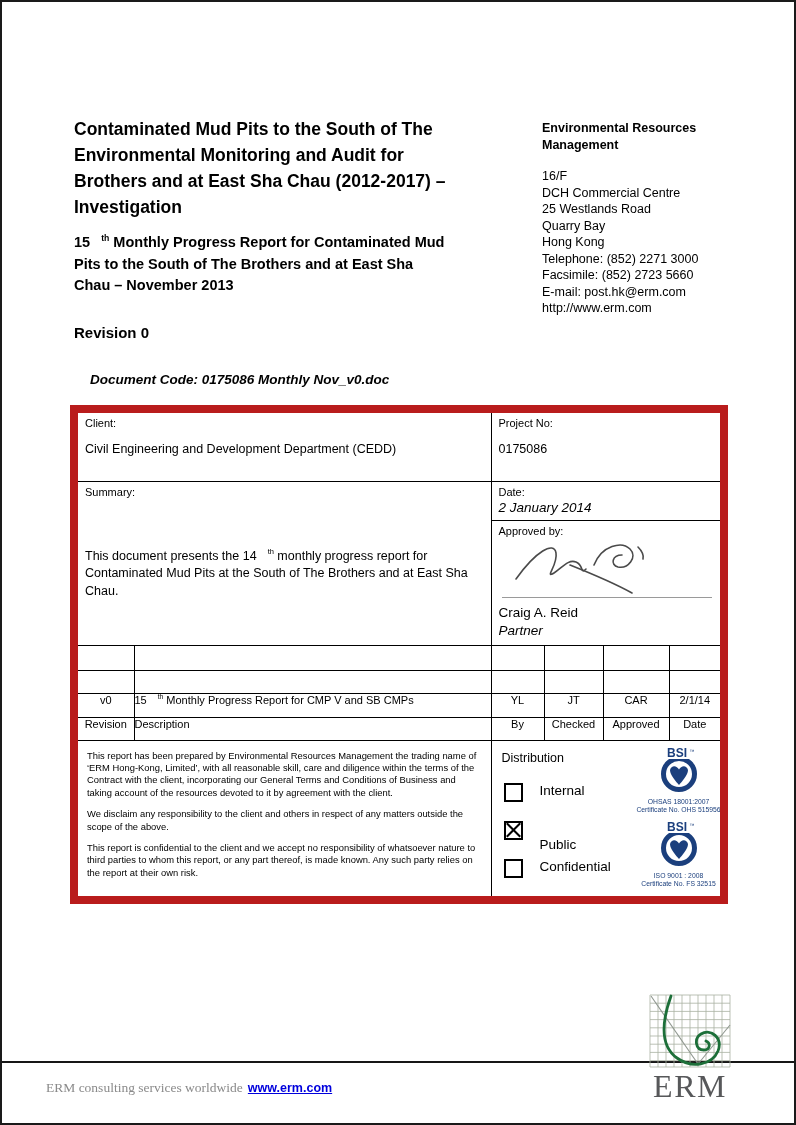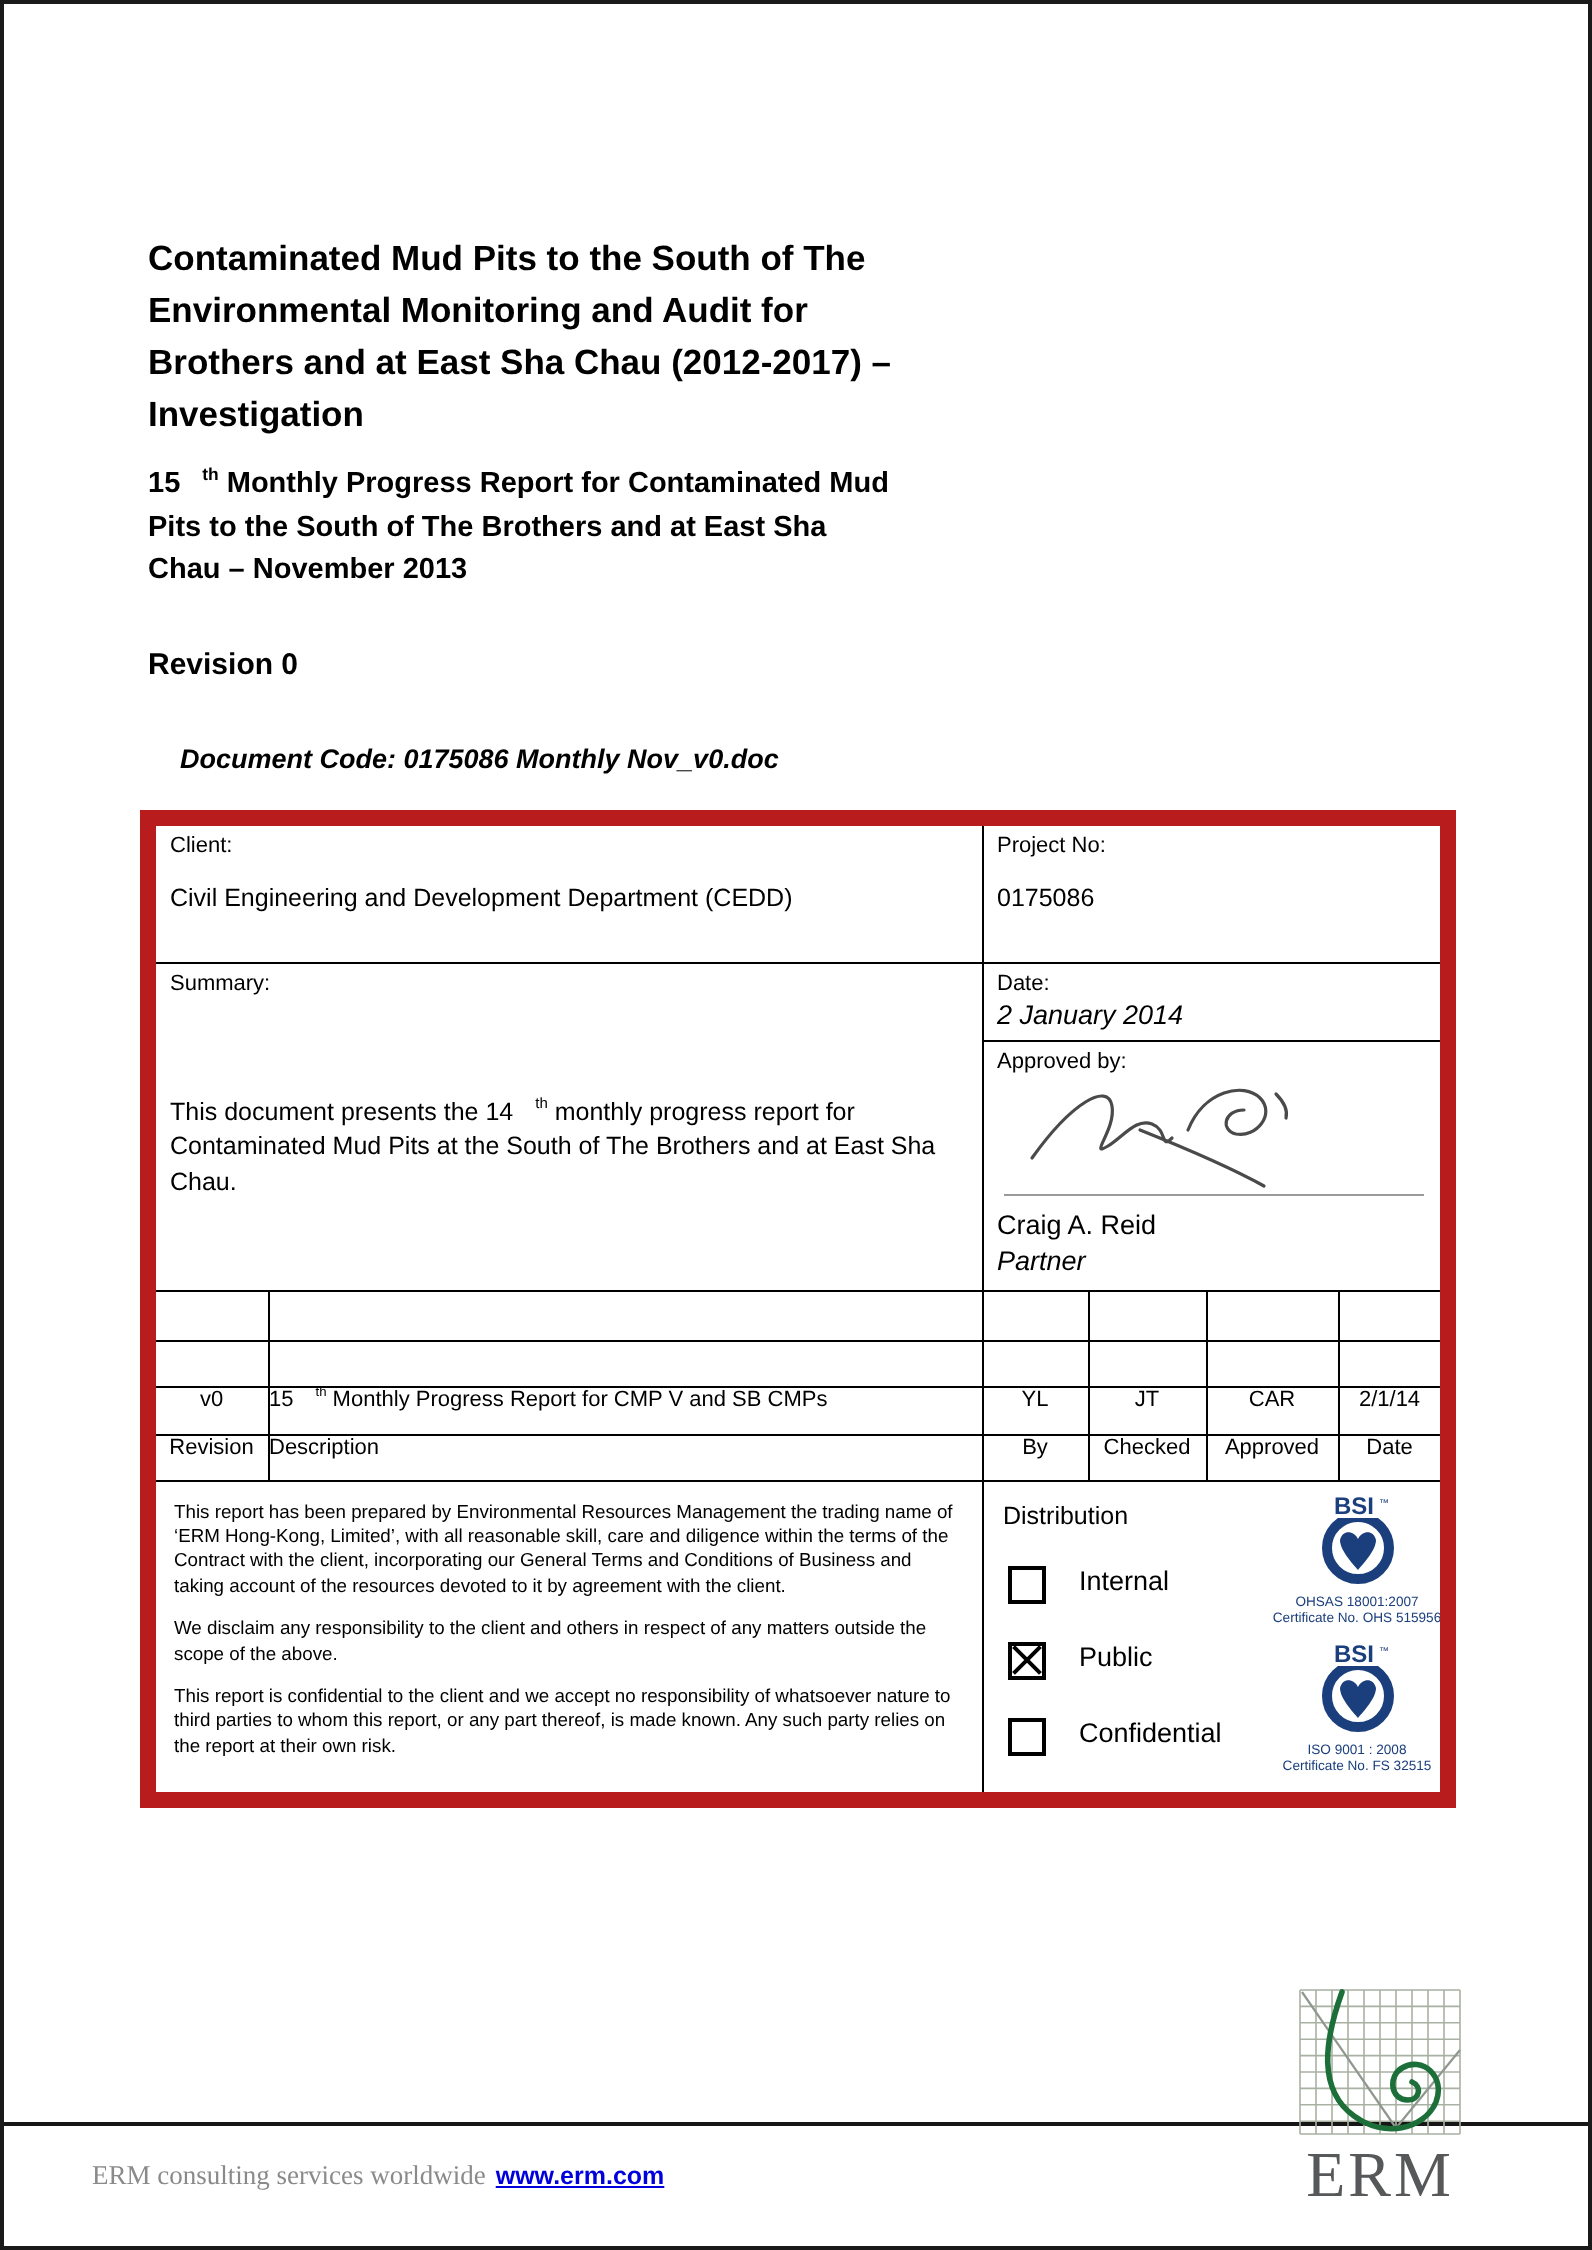--- a/index.html
+++ b/index.html
@@ -70,20 +70,24 @@
 
   <div class="subtitle">
     <div><span>15</span><sup>th</sup><span> Monthly Progress Report for Contaminated Mud</span></div>
     <div>Pits to the South of The Brothers and at East Sha</div>
     <div>Chau – November 2013</div>
   </div>
 
   <div class="revision0">Revision 0</div>
   <div class="doccode">Document Code: 0175086 Monthly Nov_v0.doc</div>
 
+  <div class="company">
+    <div class="name">Environmental Resources<br>Management</div>
+    <div class="addr">16/F<br>DCH Commercial Centre<br>25 Westlands Road<br>Quarry Bay<br>Hong Kong<br>Telephone: (852) 2271 3000<br>Facsimile: (852) 2723 5660<br>E-mail: post.hk@erm.com<br>http://www.erm.com</div>
+  </div>
 
   <div class="info-table">
     <table>
       <colgroup>
         <col style="width:60px">
           <col style="width:357px">
           <col style="width:53px">
         <col style="width:59px">
           <col style="width:66px">
           <col style="width:55px">
@@ -168,21 +172,21 @@
           </div>
         </td>
         <td colspan="4">
           <div class="dist-cell">
             <div class="dist-label">Distribution</div>
 
             <div class="cb" style="top:42px"></div>
             <div class="cb-label" style="top:42px">Internal</div>
 
             <div class="cb checked" style="top:80px"></div>
-            <div class="cb-label" style="top:80px">Public</div>
+            <div class="cb-label" style="top:96px">Public</div>
 
             <div class="cb" style="top:118px"></div>
             <div class="cb-label" style="top:118px">Confidential</div>
 
             <div class="badge" style="top:4px">
               <svg width="70" height="50" viewBox="0 0 70 50">
                 <circle cx="35" cy="29" r="15.5" fill="#fff" stroke="#1b3f7d" stroke-width="5"></circle>
                 <rect x="20" y="0" width="30" height="14" fill="#fff"></rect>
                 <text x="33" y="12" text-anchor="middle" font-family="Liberation Sans,sans-serif" font-size="12" font-weight="bold" fill="#1b3f7d">BSI</text>
                 <text x="48" y="8" text-anchor="middle" font-family="Liberation Sans,sans-serif" font-size="5" fill="#1b3f7d">™</text>

